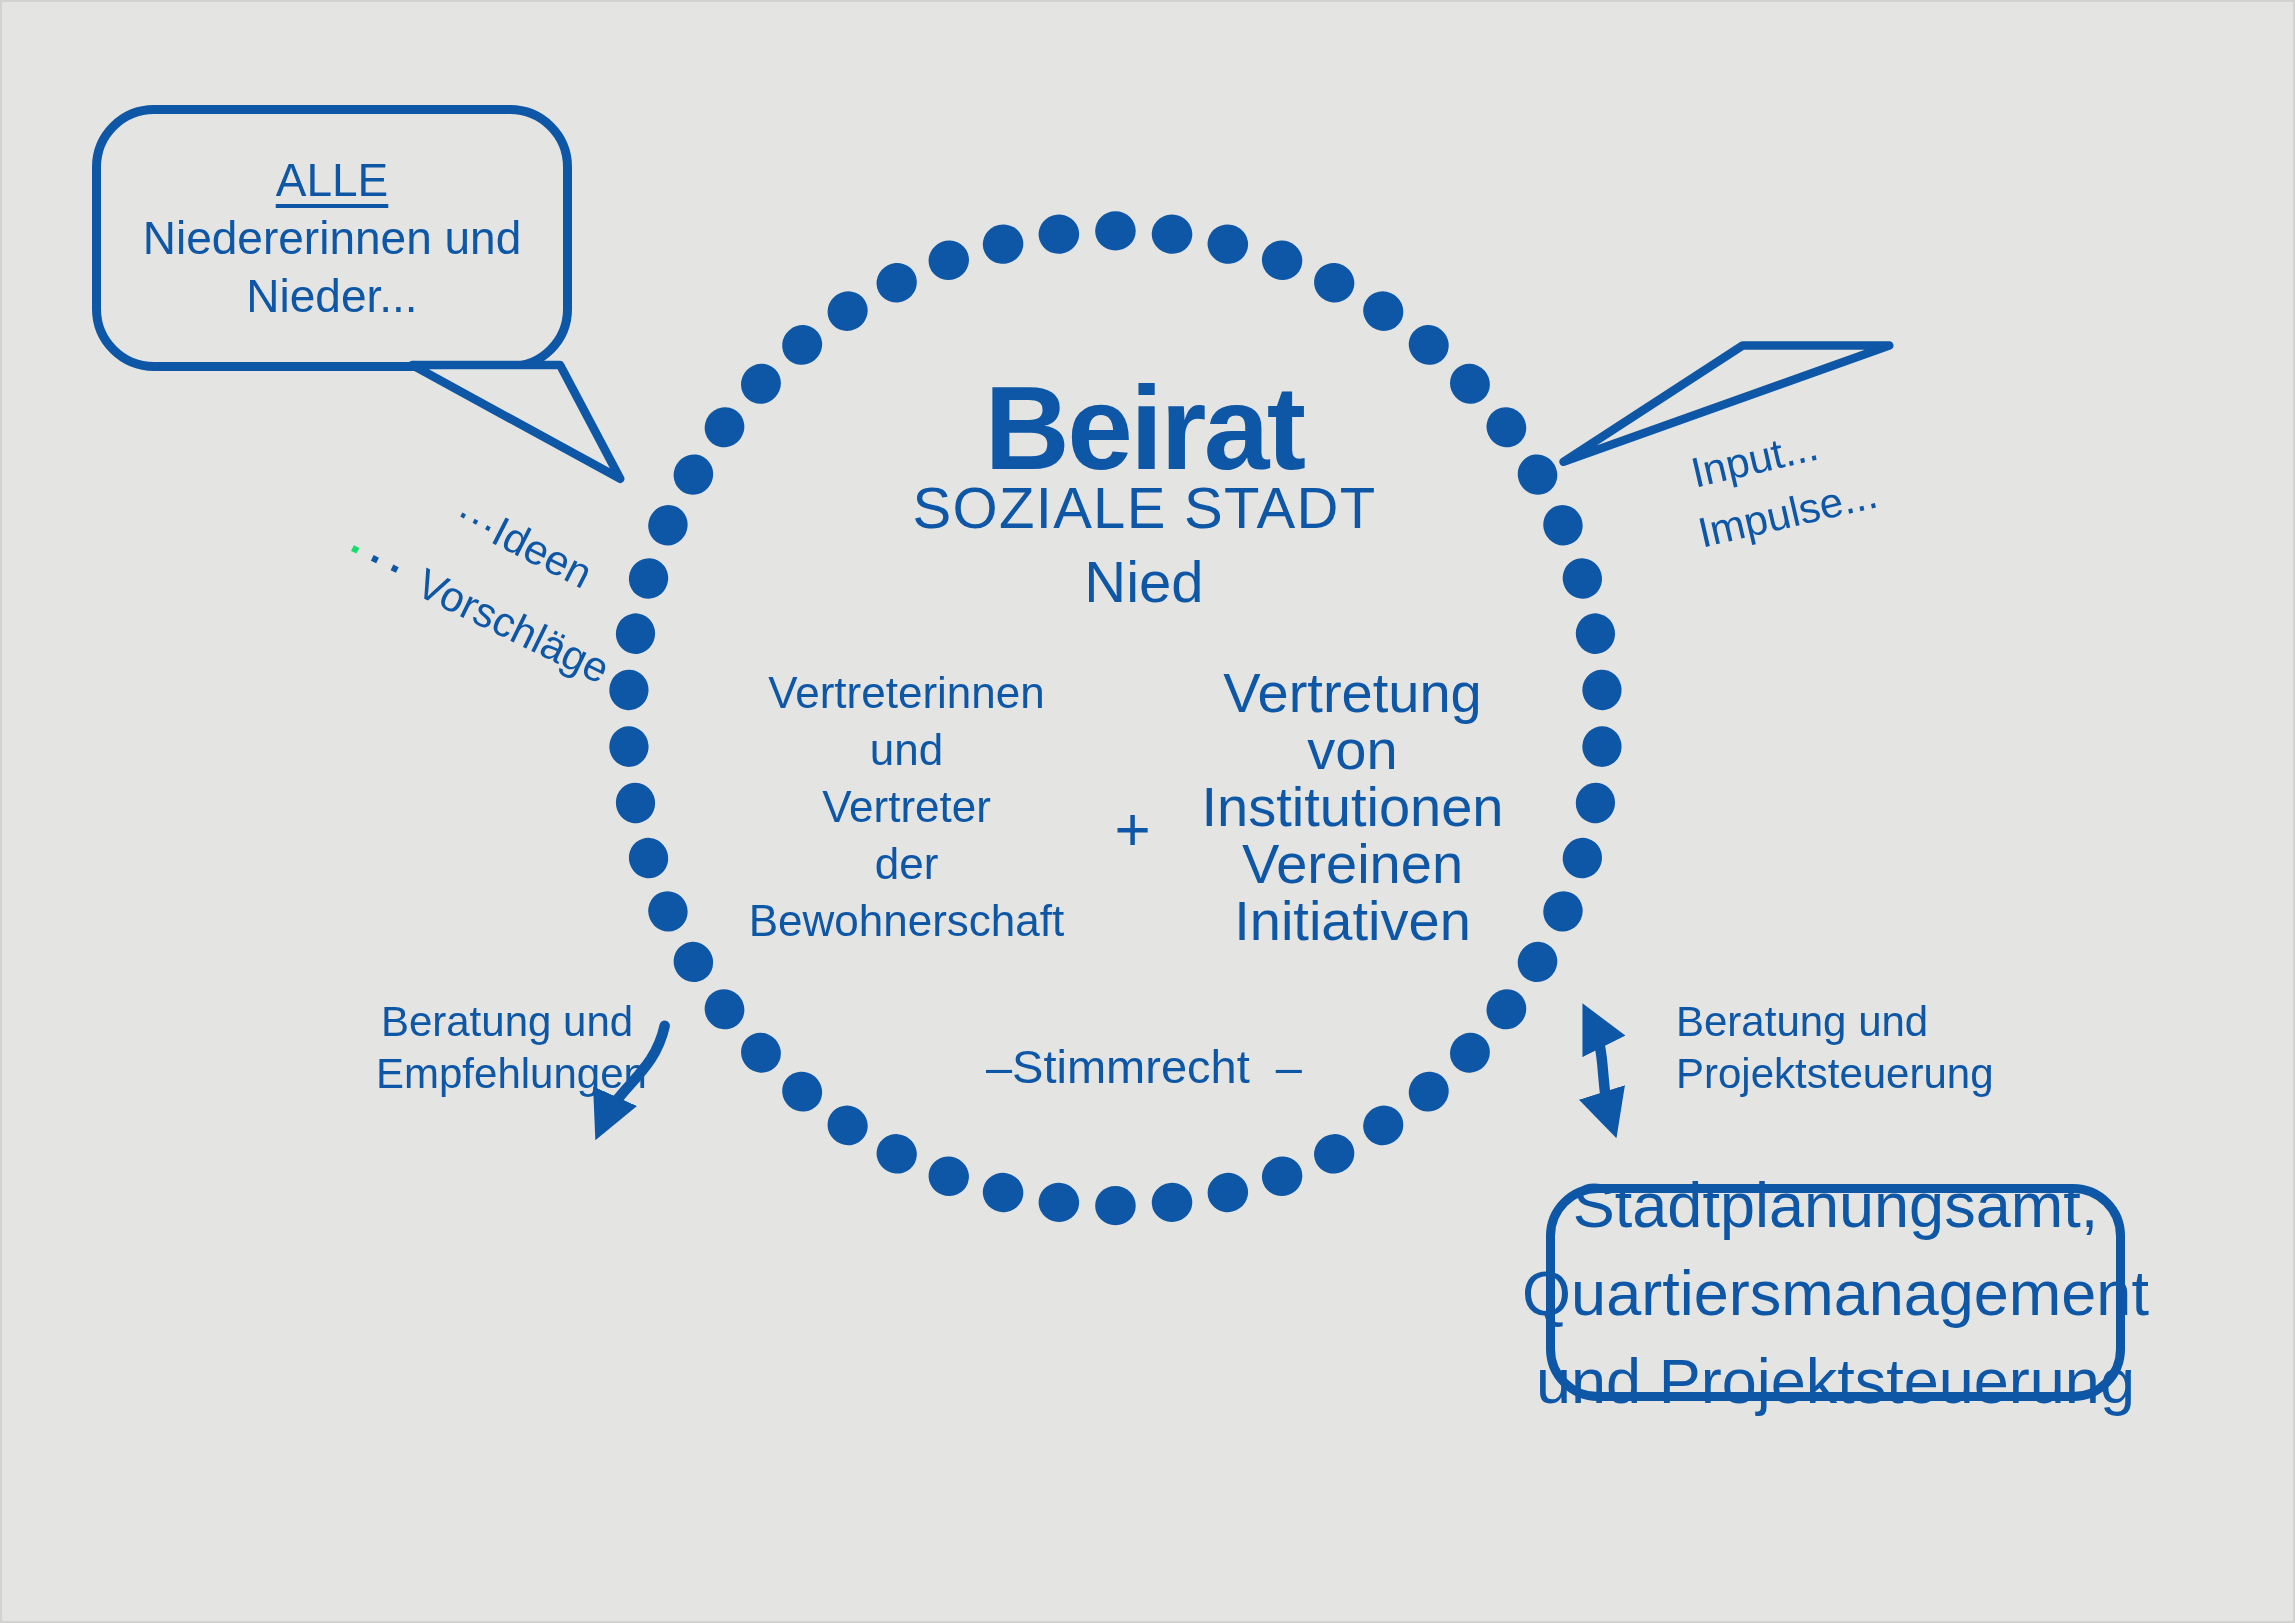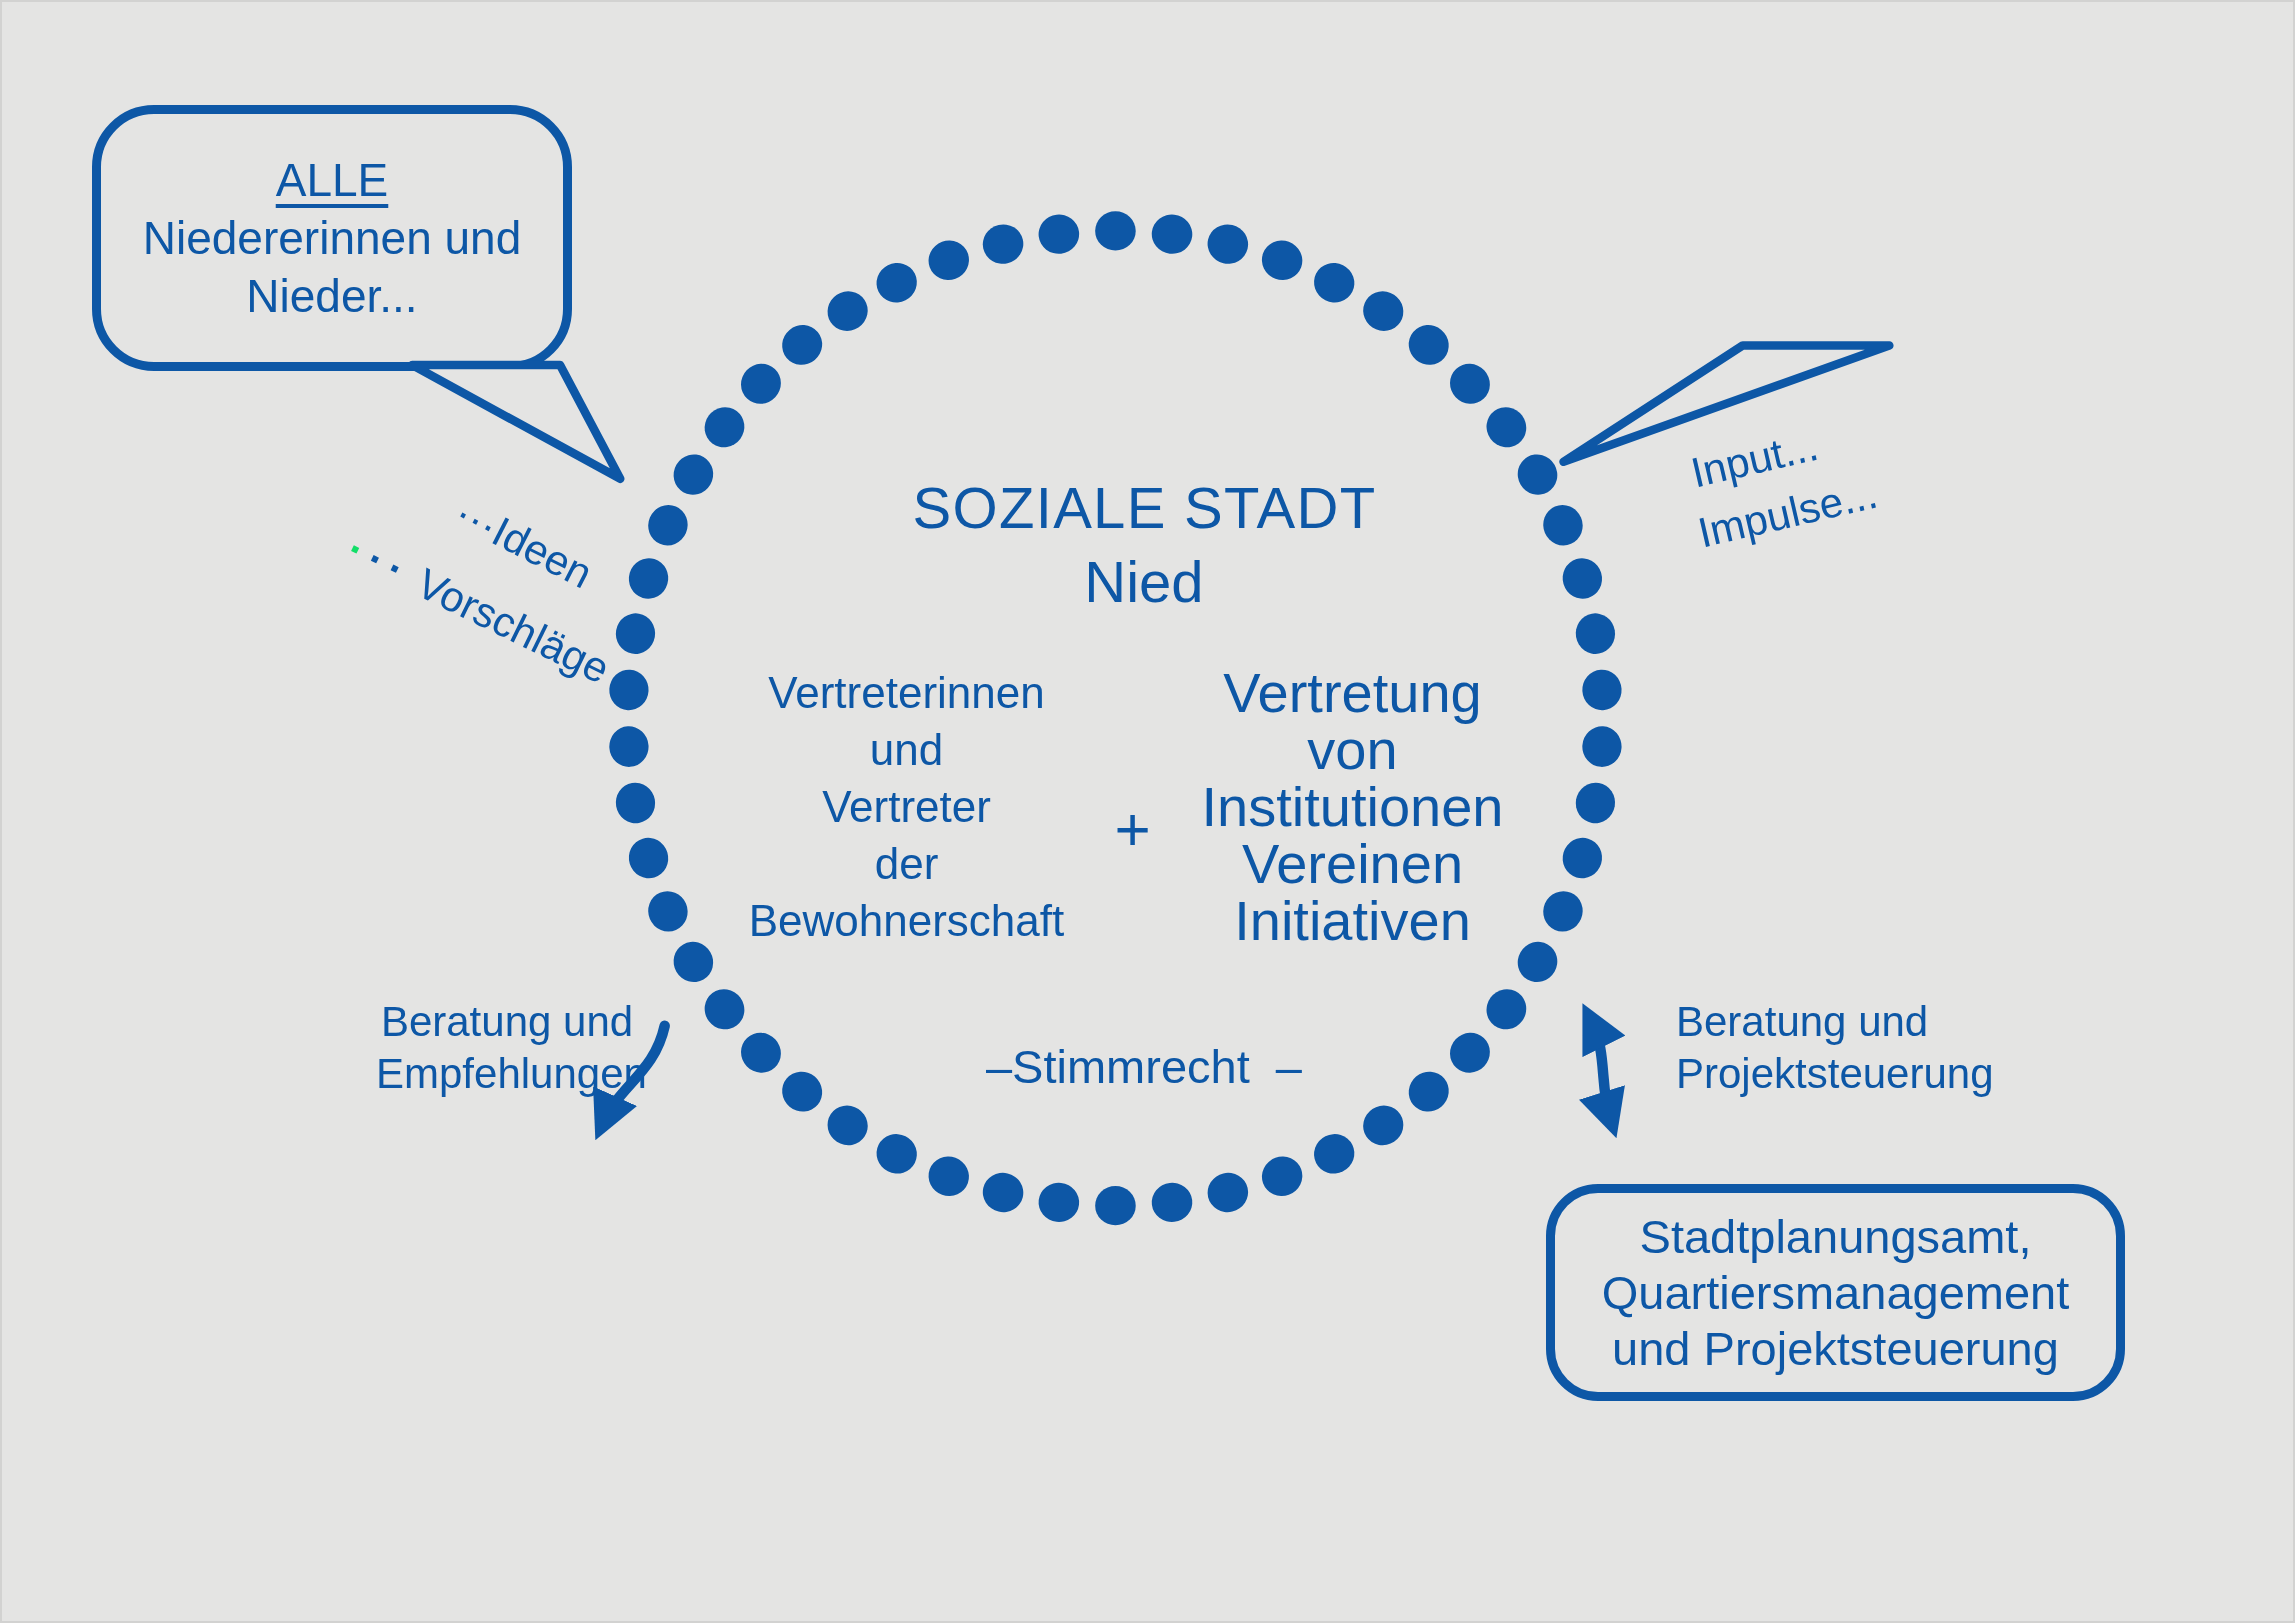--- a/index.html
+++ b/index.html
@@ -21,21 +21,21 @@
   .bubble {
     position:absolute; box-sizing:border-box; z-index:2;
     border:9.8px solid var(--blue); background:transparent;
     display:flex; flex-direction:column; justify-content:center; align-items:center;
     color:var(--blue); text-align:right;
   }
   .bline { white-space:nowrap; }
   #b-tl { left:92px; top:105px; width:480px; height:266px; border-radius:62px; font-size:46px; line-height:58px; }
   #b-tr { left:1682px; top:133px; width:458px; height:219px; border-radius:59px; font-size:46px; line-height:58px; }
   #b-bl { left:339px; top:1193px; width:474px; height:229px; border-radius:52px; font-size:47px; line-height:58px; }
-  #b-br { left:1546px; top:1184px; width:579px; height:217px; border-radius:52px; font-size:47px; line-height:56px; }
+  #b-br { left:1546px; top:1184px; width:579px; height:217px; border-radius:52px; font-size:63px; line-height:56px;gap:32px; }
   .underline { text-decoration:underline; text-decoration-thickness:3.9px; text-underline-offset:7.9px; }
   
   .ctext { position:absolute; color:var(--blue); text-align:center; z-index:2; }
   #t-beirat  { left:915px; top:360px; width:458px; font-size:118px; font-weight:bold; letter-spacing:-2.6px; }
   #t-soziale { left:899px; top:474px; width:491px; font-size:58px; letter-spacing:1.3px; }
   #t-nied    { left:915px; top:548px; width:458px; font-size:58px; }
   #g-left    { left:743px; top:664px; width:327px; font-size:44px; line-height:57px; }
   #g-right   { left:1189px; top:664px; width:327px; font-size:56px; line-height:57px; }
   #t-plus    { left:1100px; top:793px; width:65px; font-size:62px; }
   #t-voting  { left:915px; top:1039px; width:458px; font-size:47px; }
@@ -64,20 +64,21 @@
   </div>
 
 
 
   <div class="bubble" id="b-br">
     <div class="bline">Stadtplanungsamt,</div>
     <div class="bline">Quartiersmanagement</div>
     <div class="bline">und Projektsteuerung</div>
   </div>
 
+  <div class="ctext" id="t-beirat">Beirat</div>
   <div class="ctext" id="t-soziale">SOZIALE STADT</div>
   <div class="ctext" id="t-nied">Nied</div>
 
   <div class="ctext" id="g-left">
     <div>Vertreterinnen</div>
     <div>und</div>
     <div>Vertreter</div>
     <div>der</div>
     <div>Bewohnerschaft</div>
   </div>

